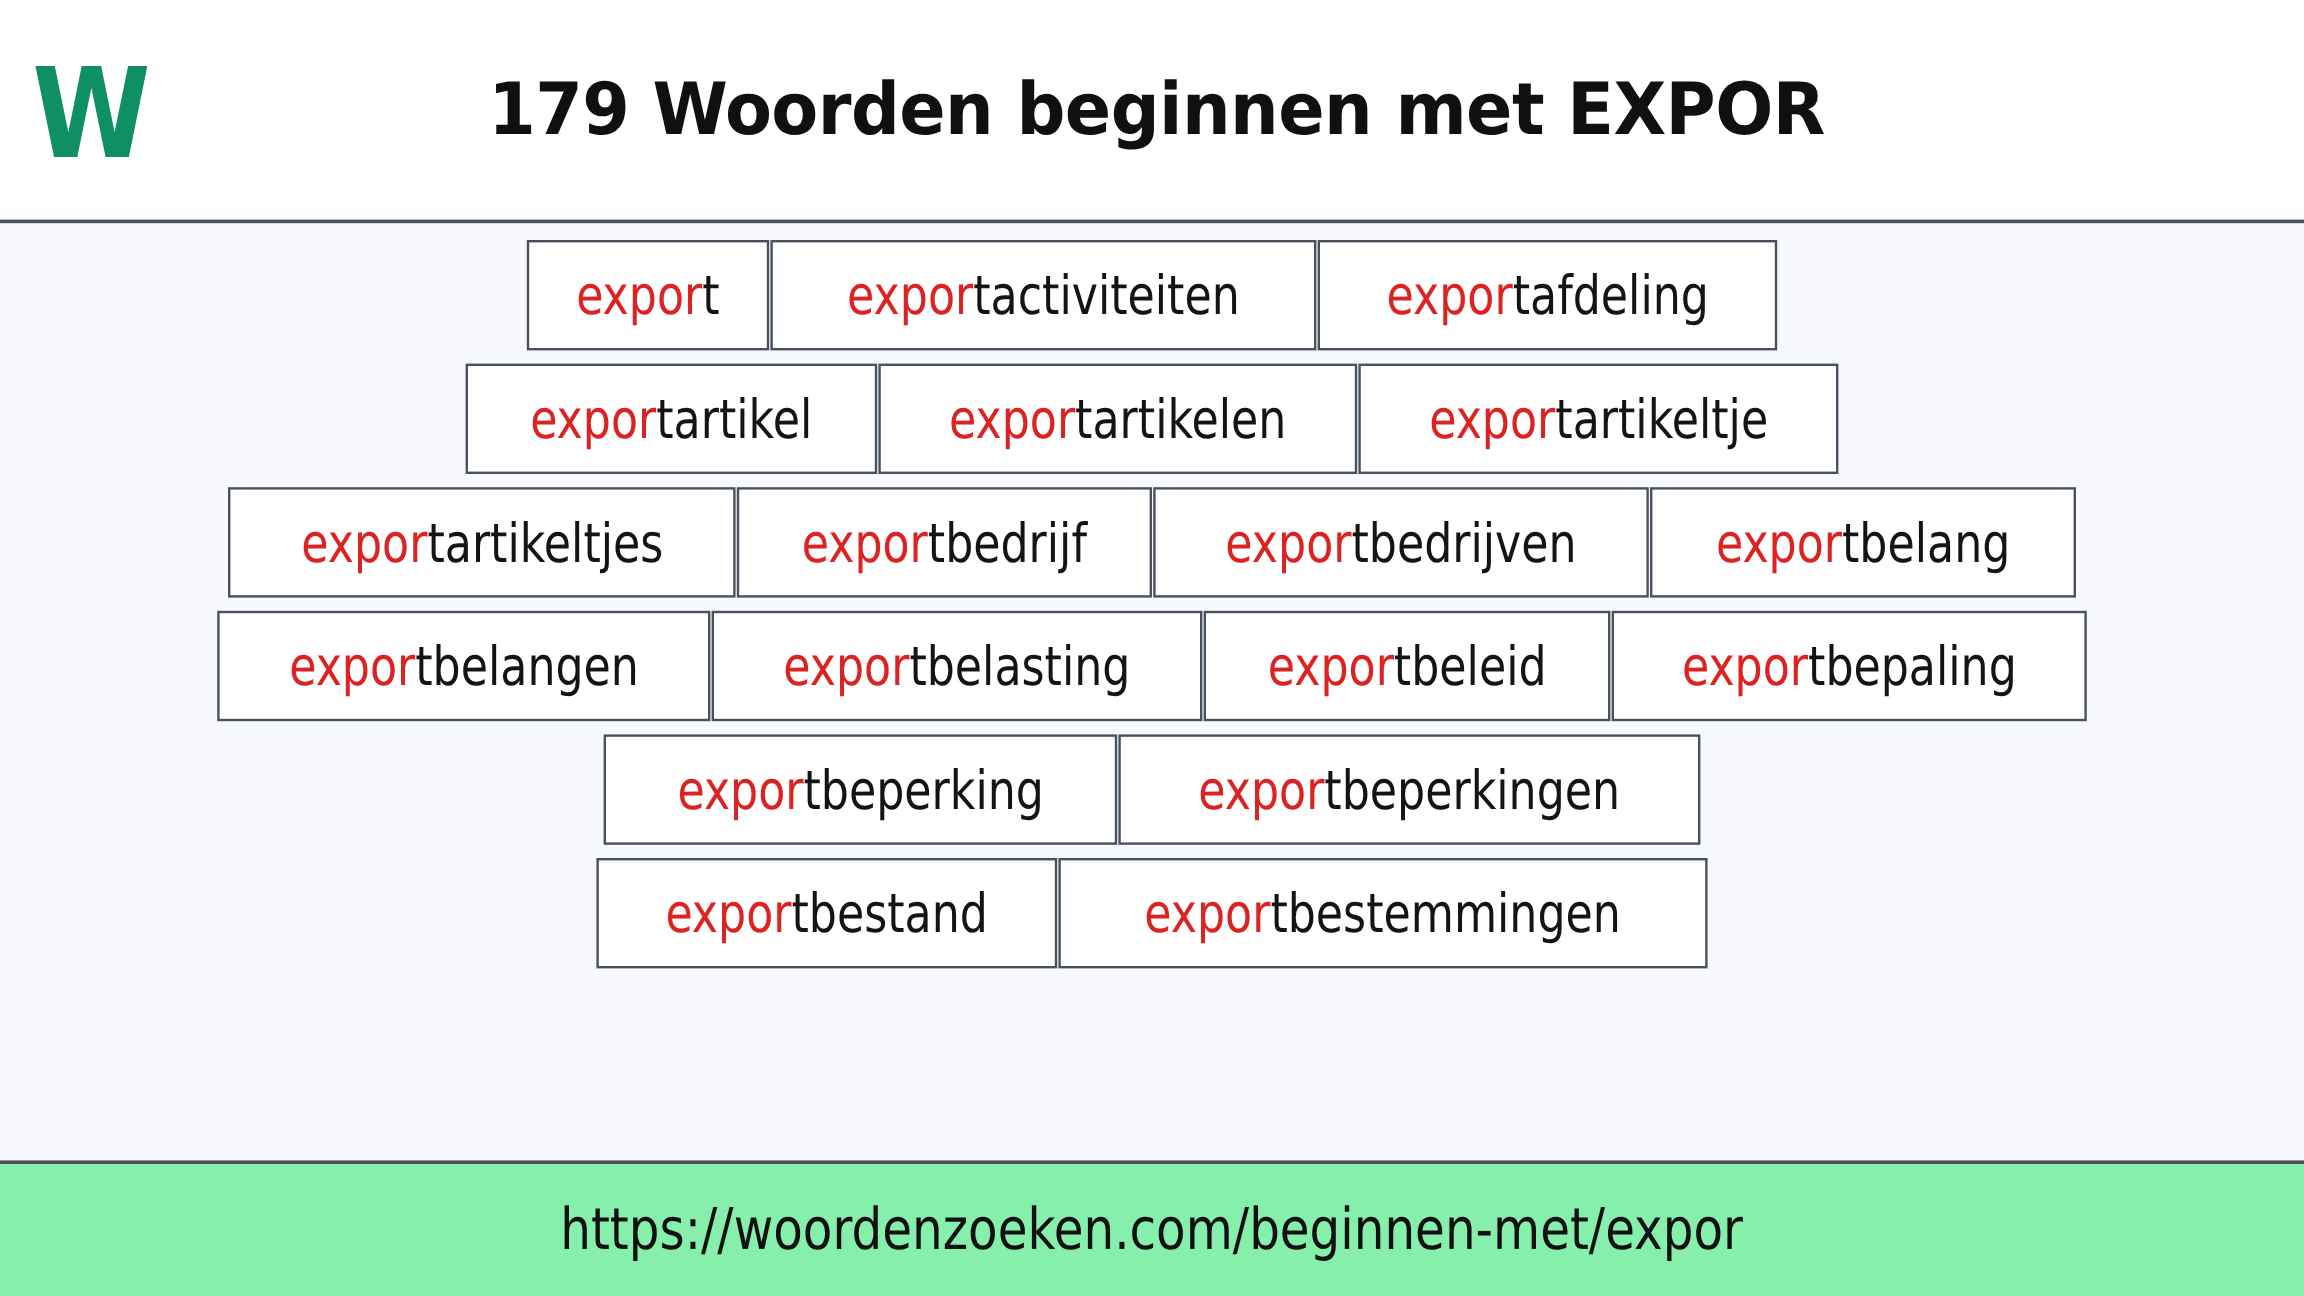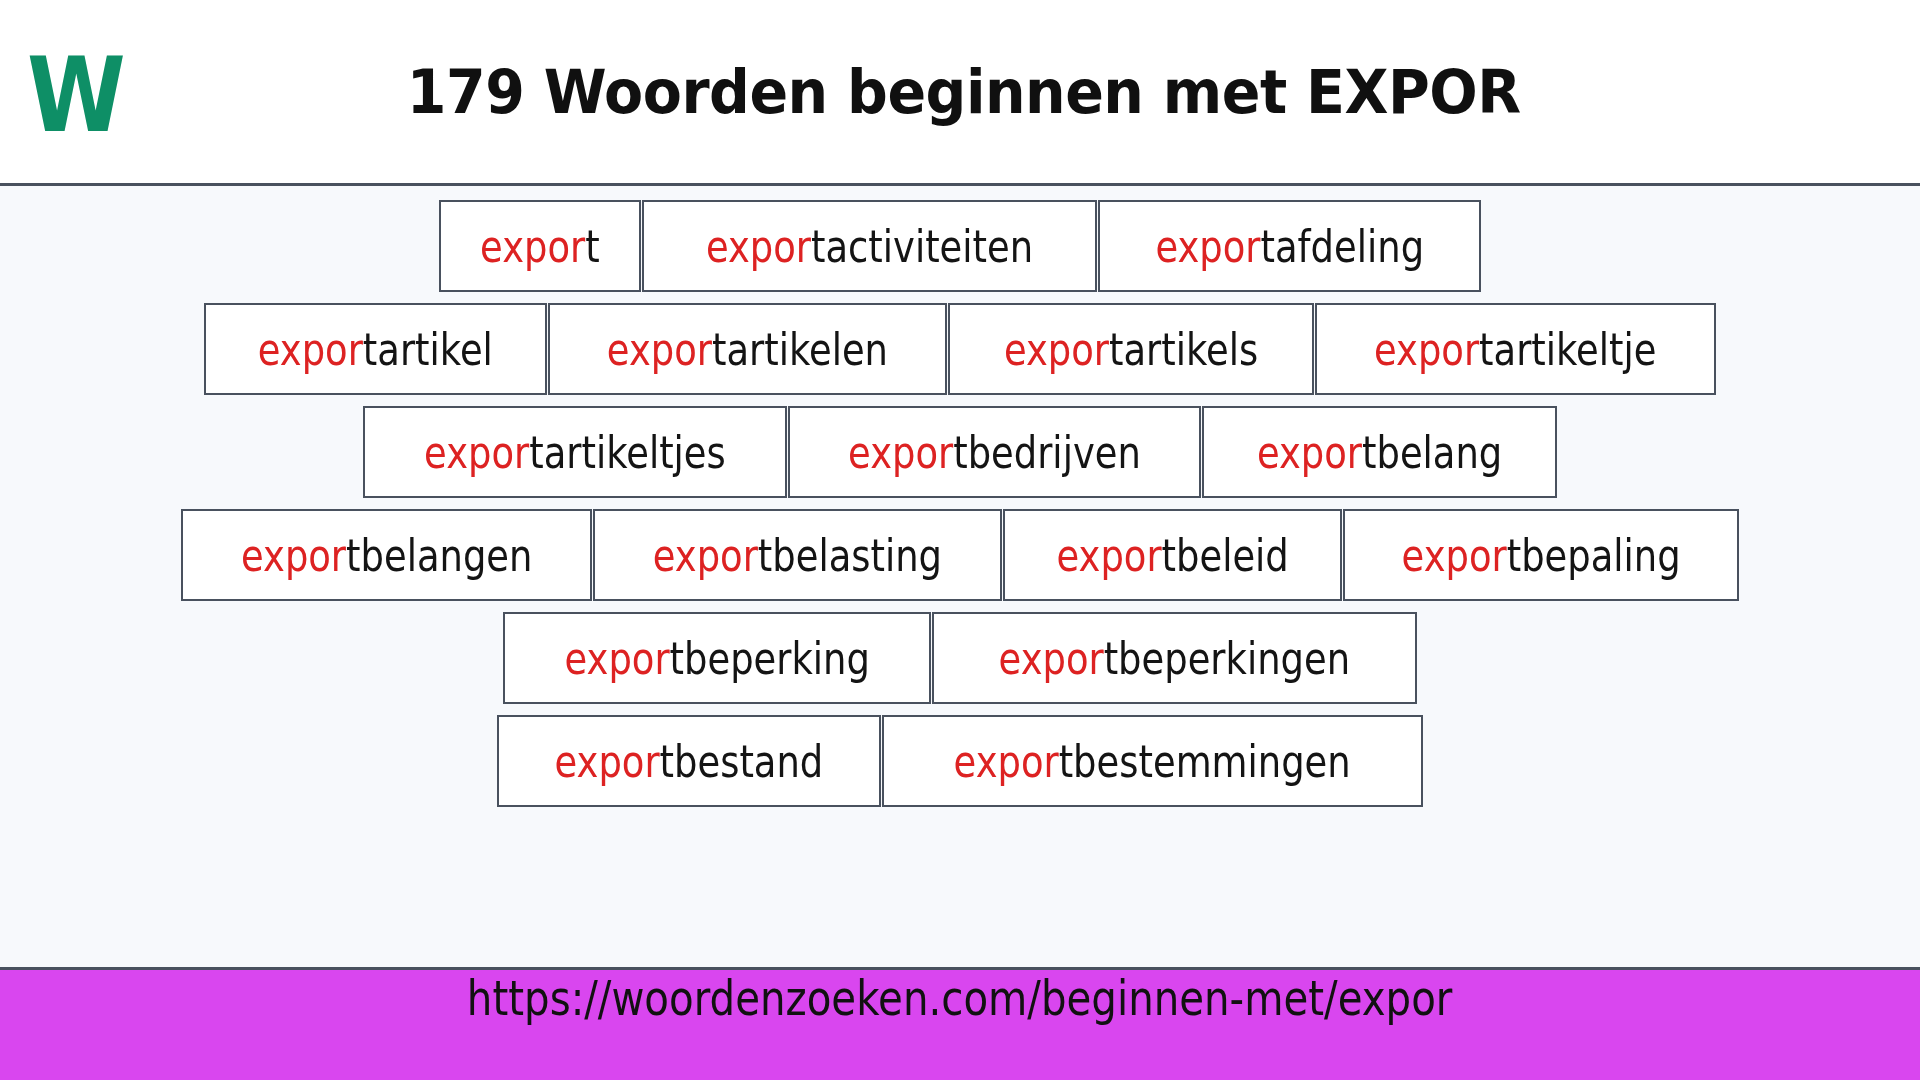--- a/index.html
+++ b/index.html
@@ -119,23 +119,23 @@
     color: #dd2222;
   }
   .word-text .sfx {
     color: #141414;
   }
 
   
   .footer {
     height: 110px;
     flex: 0 0 110px;
-    background: #d946ef;
-    display: flex;
-    align-items: flex-start;
+    background: #86efac;
+    display: flex;
+    align-items: center;
     justify-content: center;
     box-sizing: border-box;
   }
   .footer-url {
     font-family: "DejaVu Sans", sans-serif;
     font-size: 48px;
     color: #111111;
     transform: scaleX(0.84);
     white-space: nowrap;
   }
@@ -166,29 +166,29 @@
         </div>
       </div>
       <div class="word-row">
         <div class="word-box">
           <span class="word-text"><span class="pfx">expor</span><span class="sfx">tartikel</span></span>
         </div>
         <div class="word-box">
           <span class="word-text"><span class="pfx">expor</span><span class="sfx">tartikelen</span></span>
         </div>
         <div class="word-box">
-          <span class="word-text"><span class="pfx">expor</span><span class="sfx">tartikels</span></span>
-        </div>
-        <div class="word-box">
           <span class="word-text"><span class="pfx">expor</span><span class="sfx">tartikeltje</span></span>
         </div>
       </div>
       <div class="word-row">
         <div class="word-box">
           <span class="word-text"><span class="pfx">expor</span><span class="sfx">tartikeltjes</span></span>
+        </div>
+        <div class="word-box">
+          <span class="word-text"><span class="pfx">expor</span><span class="sfx">tbedrijf</span></span>
         </div>
         <div class="word-box">
           <span class="word-text"><span class="pfx">expor</span><span class="sfx">tbedrijven</span></span>
         </div>
         <div class="word-box">
           <span class="word-text"><span class="pfx">expor</span><span class="sfx">tbelang</span></span>
         </div>
       </div>
       <div class="word-row">
         <div class="word-box">

